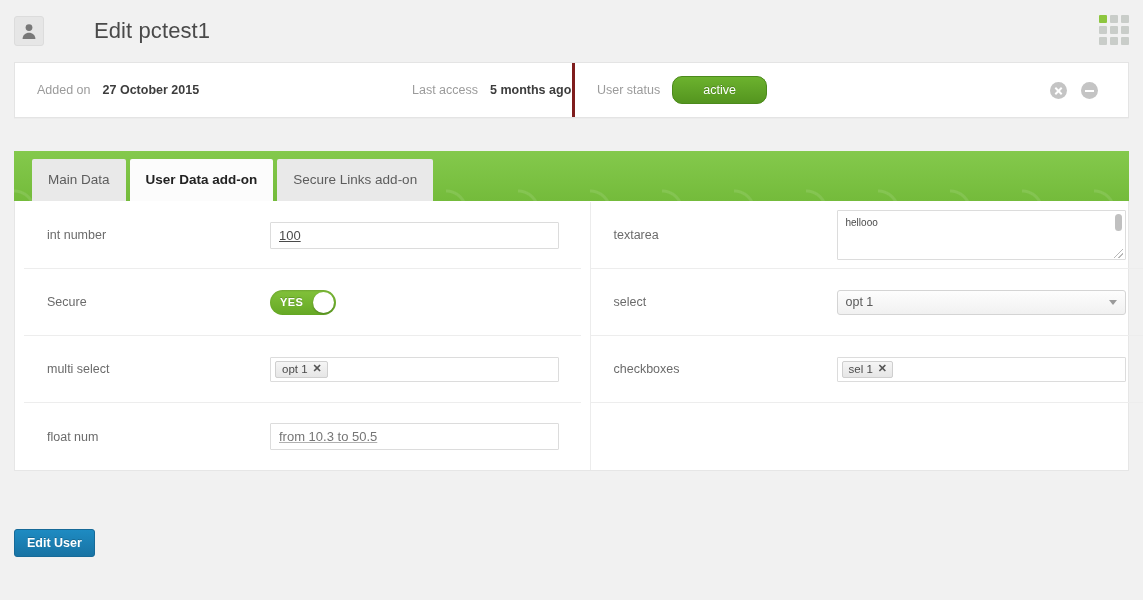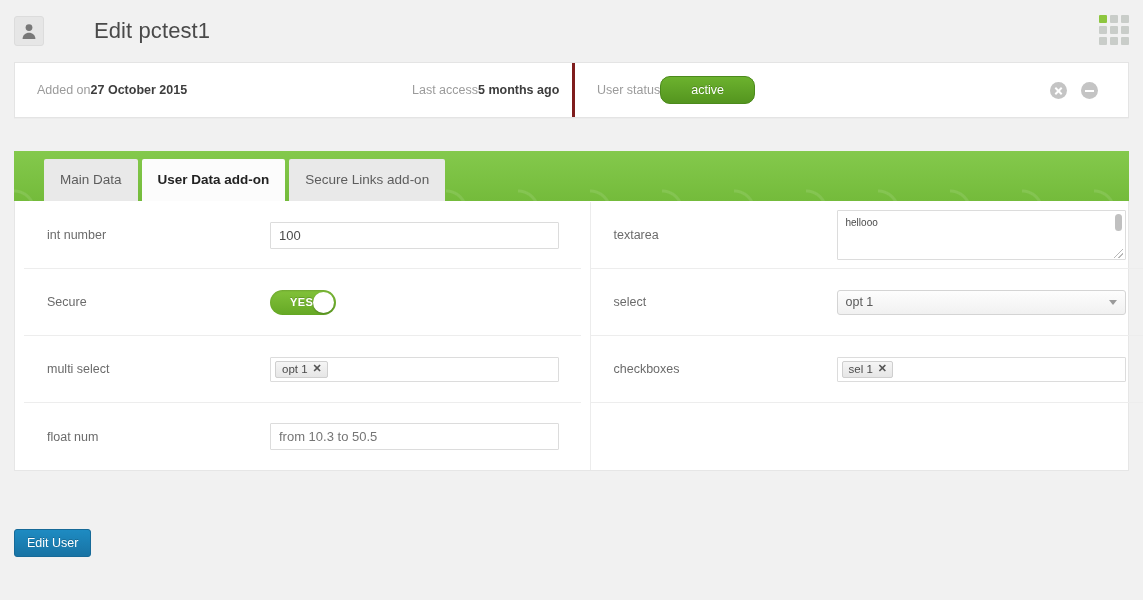--- a/index.html
+++ b/index.html
@@ -64,21 +64,21 @@
     align-items: center;
     padding: 0 22px;
     font-size: 12.5px;
   }
   .info-cell.seg-1 { width: 375px; }
   .info-cell.seg-2 { width: 182px; }
   .info-cell.seg-3 {
     border-left: 3px solid #7f1d1d;
     flex: 1;
   }
-  .info-label { color: #9b9b9b; white-space: nowrap; }
+  .info-label { color: #9b9b9b; margin-right: 12px; white-space: nowrap; }
   .info-value { color: #3d3d3d; font-weight: bold; white-space: nowrap; }
   .status-pill {
     background: #5fa326;
     background-image: linear-gradient(#6cb22e, #54951f);
     color: #fff;
     font-size: 12.5px;
     border-radius: 10px;
     padding: 6px 30px;
     border: 1px solid #4c8a1c;
     text-shadow: 0 -1px 0 rgba(0,0,0,.2);
@@ -116,21 +116,21 @@
 
   
   .tab-wrap { margin: 33px 14px 0 14px; }
   .tab-strip {
     background: #7ac143;
     background-image:
       radial-gradient(circle at 0 100%, transparent 18px, rgba(255,255,255,.10) 19px, rgba(255,255,255,.10) 21px, transparent 22px),
       linear-gradient(#84c94c, #74bb3b);
     background-size: 72px 60px, 100% 100%;
     height: 50px;
-    padding: 16px 0 0 30px;
+    padding: 16px 0 0 18px;
     display: flex;
     align-items: flex-end;
     position: relative;
     overflow: hidden;
   }
   .tab {
     height: 42px;
     line-height: 42px;
     padding: 0 16px;
     font-size: 13.5px;
@@ -183,20 +183,21 @@
   .txt-input {
     width: 289px;
     height: 27px;
     border: 1px solid #dcdcdc;
     background: #fff;
     font-family: "Liberation Sans", sans-serif;
     font-size: 13px;
     color: #4b4b4b;
     padding: 0 8px;
     border-radius: 1px;
+    text-decoration: underline;
   }
   .txt-input.ph { color: #b0b0b0; }
 
   .ta-box {
     width: 289px;
     height: 50px;
     border: 1px solid #dcdcdc;
     background: #fff;
     position: relative;
     font-size: 10px;
@@ -224,21 +225,21 @@
     width: 66px; height: 25px;
     border-radius: 13px;
     background: #74b52d;
     background-image: linear-gradient(#82c23a, #65a825);
     position: relative;
     cursor: pointer;
     box-shadow: inset 0 1px 2px rgba(0,0,0,.14);
   }
   .toggle span {
     position: absolute;
-    left: 20px; top: 0;
+    left: 10px; top: 0;
     line-height: 25px;
     font-size: 11px;
     font-weight: bold;
     color: #fff;
     letter-spacing: .4px;
     text-shadow: 0 -1px 0 rgba(0,0,0,.18);
   }
   .toggle i {
     position: absolute;
     right: 2px; top: 2px;
@@ -304,21 +305,21 @@
 
   
   .footer { padding: 58px 0 0 14px; }
   .btn-primary {
     background: #1c7fb3;
     background-image: linear-gradient(#1e8bc2, #1873a4);
     border: 1px solid #176a98;
     border-radius: 3px;
     color: #fff;
     font-size: 12.5px;
-    font-weight: normal;
+    font-weight: bold;
     padding: 6px 12px;
     cursor: pointer;
     text-shadow: 0 -1px 0 rgba(0,0,0,.2);
     font-family: "Liberation Sans", sans-serif;
   }
 </style>
 </head>
 <body>
 
 <div class="page-head">

